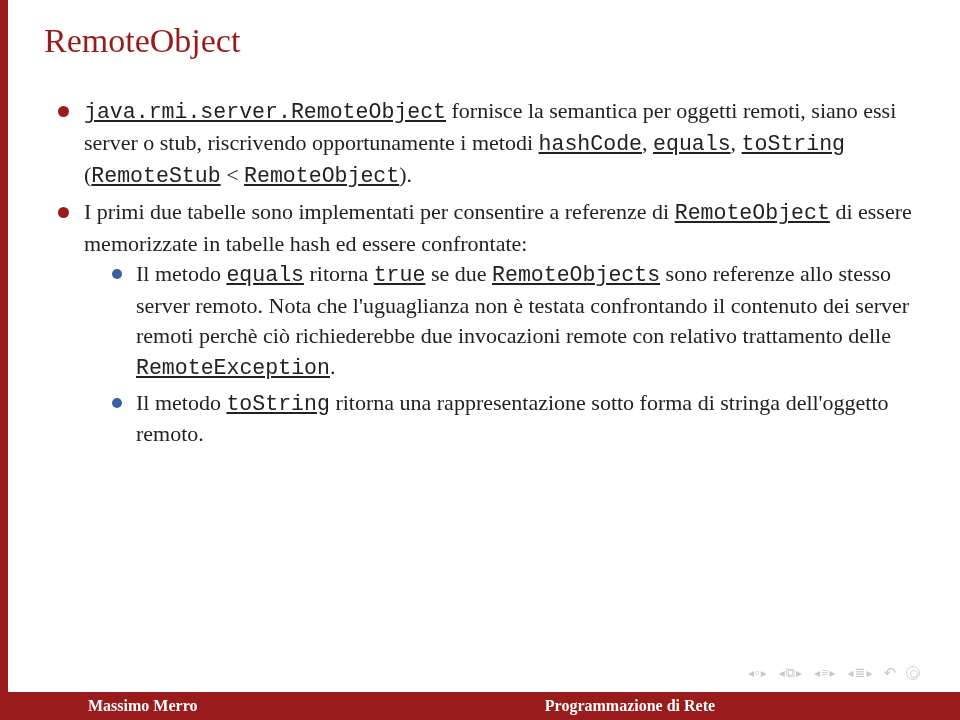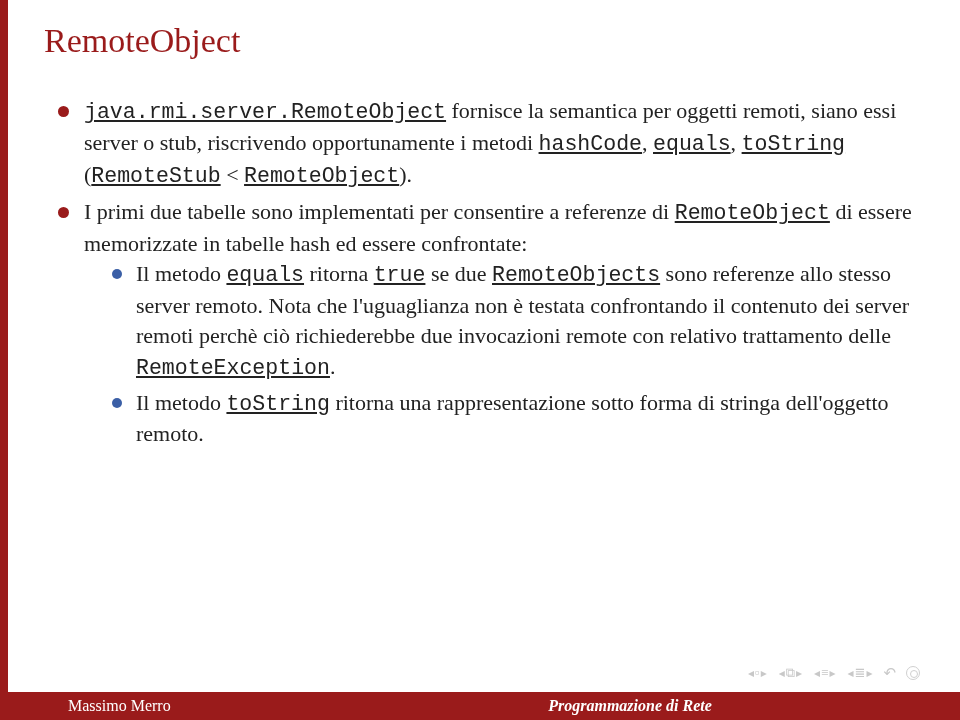--- a/index.html
+++ b/index.html
@@ -109,22 +109,22 @@
     position: absolute;
     left: 0; bottom: 0;
     width: 100%;
     height: 28px;
     background: #9a1b1b;
     color: #fff;
     display: flex;
     align-items: center;
     font-size: 16px;
   }
-  .footerbar .author { padding-left: 68px; width: 300px; font-weight: normal; }
-  .footerbar .ptitle { flex: 1; text-align: center; font-weight: bold; font-style: italic; }
+  .footerbar .author { padding-left: 88px; width: 300px; font-weight: bold; }
+  .footerbar .ptitle { flex: 1; text-align: center; font-weight: bold; }
   .footerbar .pages { padding-right: 34px; width: 220px; text-align: right; }
 </style>
 </head>
 <body>
 
 <div class="sidebar"></div>
 
 <div class="content">
   <h1 class="title">RemoteObject</h1>
 

